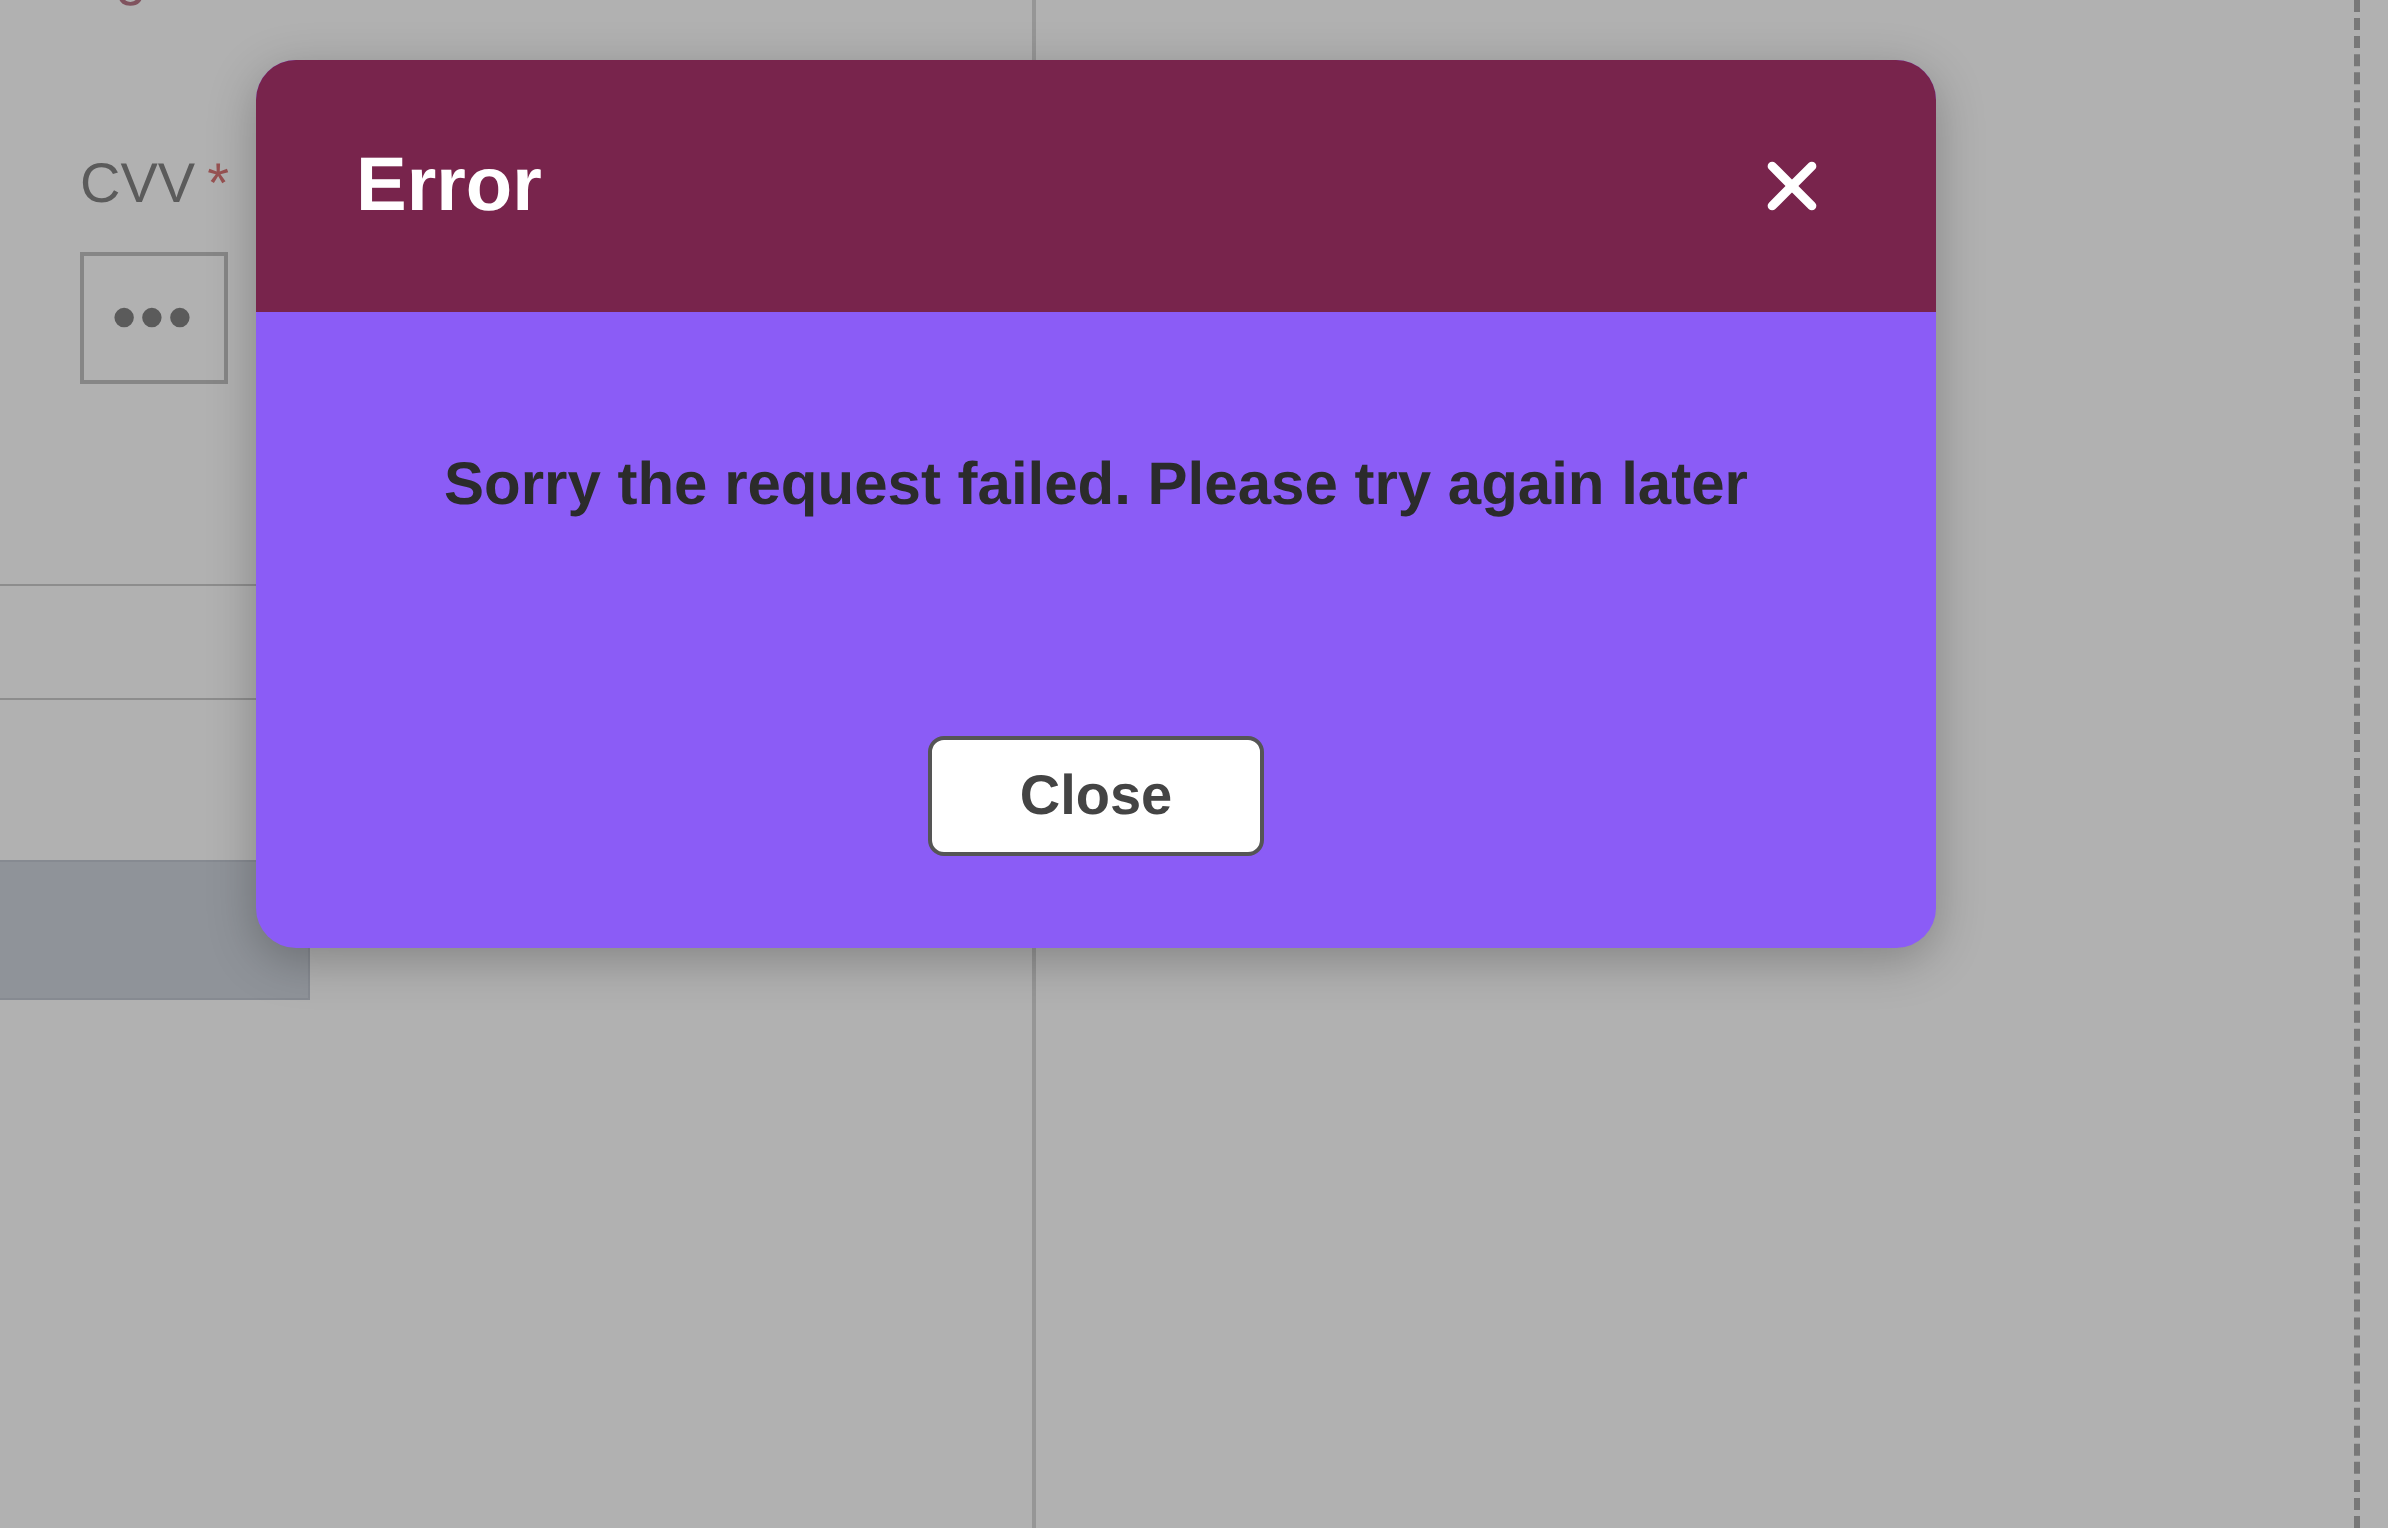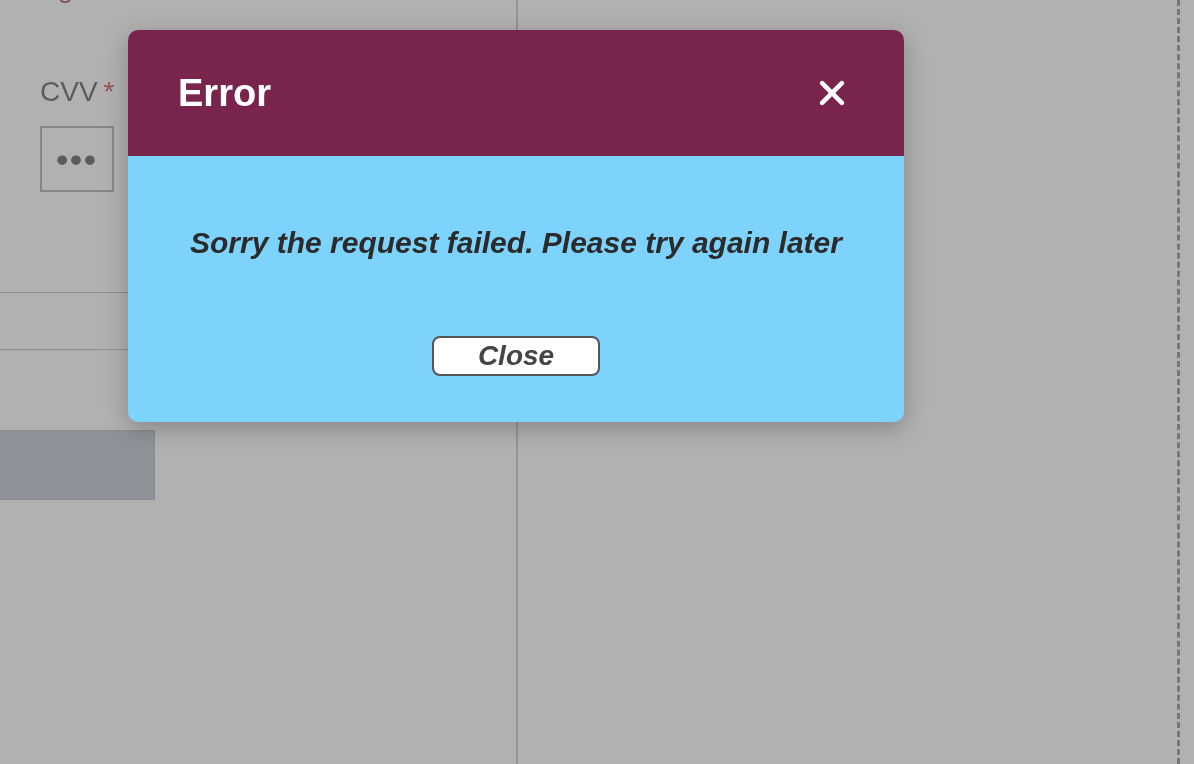--- a/index.html
+++ b/index.html
@@ -110,23 +110,23 @@
       position: absolute;
       inset: 0;
       background: rgba(120,120,120,0.58);
     }
     
     
     .modal {
       position: absolute;
       left: 128px;
       top: 30px;
-      width: 776px;
-      background: #7dd3fc;
-      border-radius: 10px;
+      width: 840px;
+      background: #8b5cf6;
+      border-radius: 20px;
       overflow: hidden;
       box-shadow: 0 6px 24px rgba(0,0,0,0.25);
     }
     
     .modal-header {
       background: #78244c;
       color: #fff;
       height: 126px;
       display: flex;
       align-items: center;
@@ -156,35 +156,33 @@
     
     .modal-body {
       padding: 70px 40px 46px;
       text-align: center;
     }
     
     .modal-message {
       font-size: 30px;
       color: #2b2b2b;
       font-weight: 600;
-      margin-bottom: 76px;
-      font-style: italic;
+      margin-bottom: 108px;
     }
     
     .close-btn {
       display: inline-block;
       border: 2px solid #555;
       border-radius: 8px;
-      padding: 2px 44px;
+      padding: 12px 44px;
       font-size: 28px;
       font-weight: 600;
       color: #444;
       background: #fff;
       cursor: pointer;
-      font-style: italic;
     }
   </style>
 </head>
 <body>
 
 <div class="backdrop">
 
   <div class="form-area">
     <div class="hint-text">
       <span>n English.</span><br>

